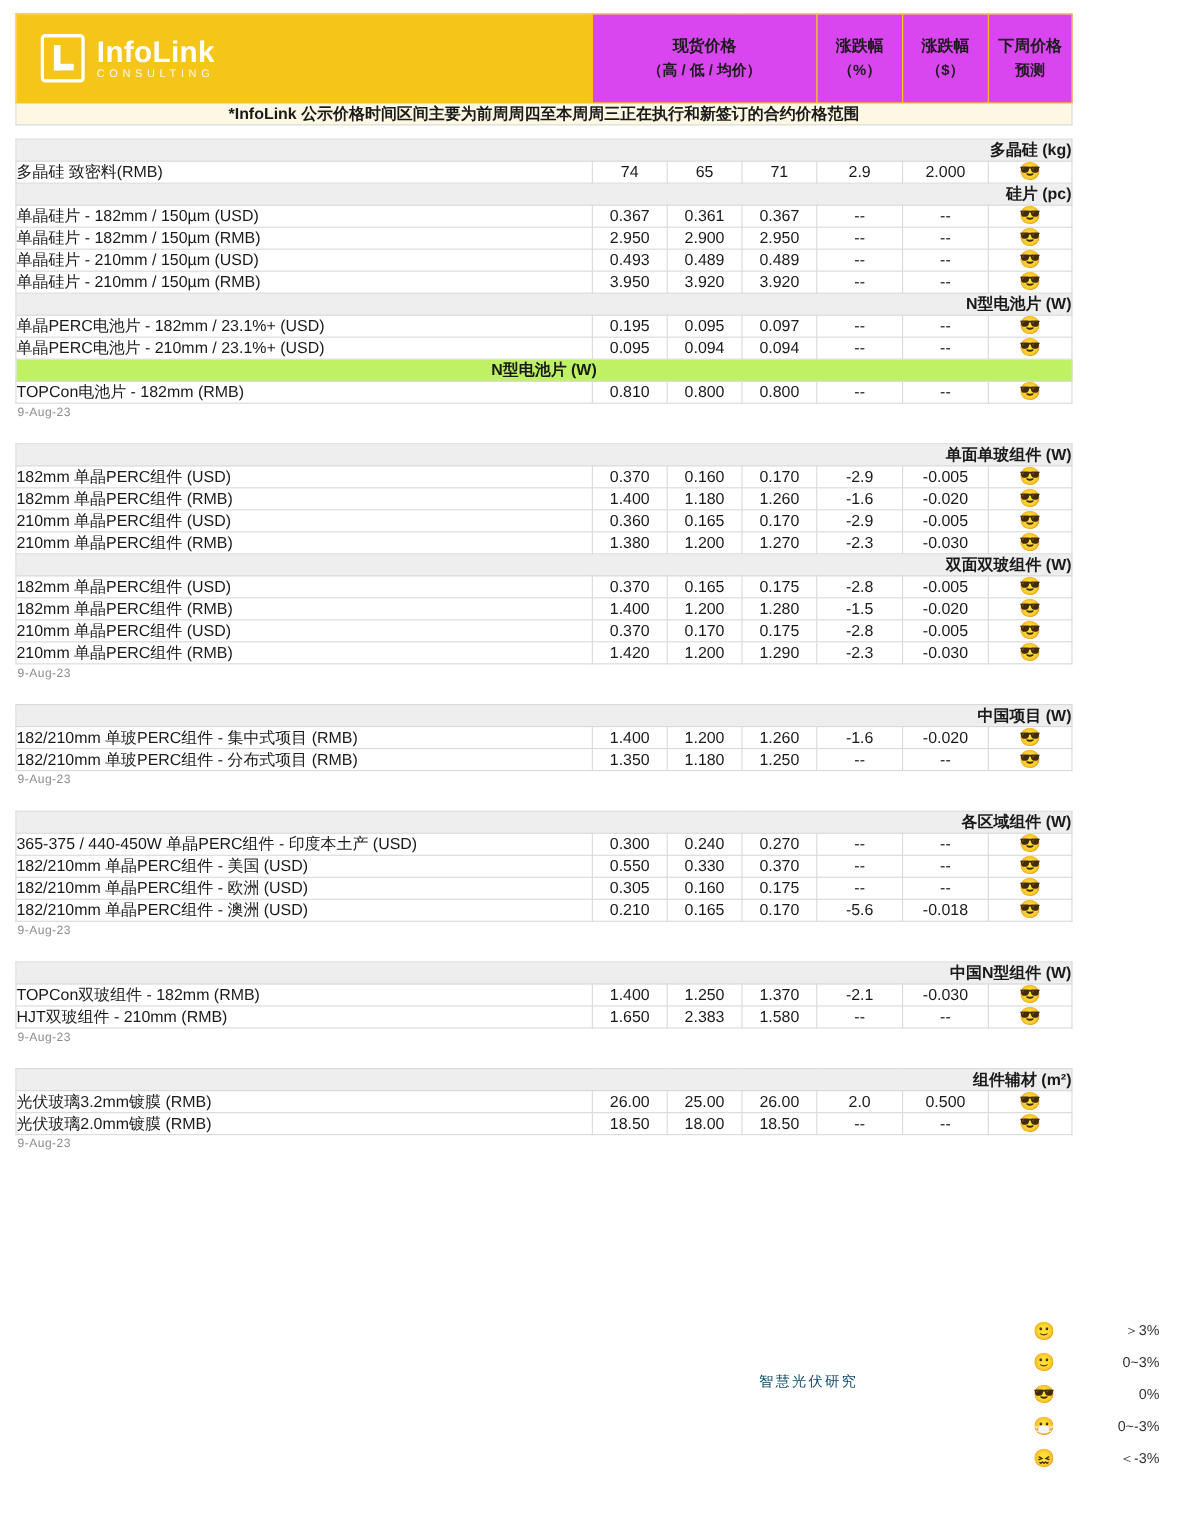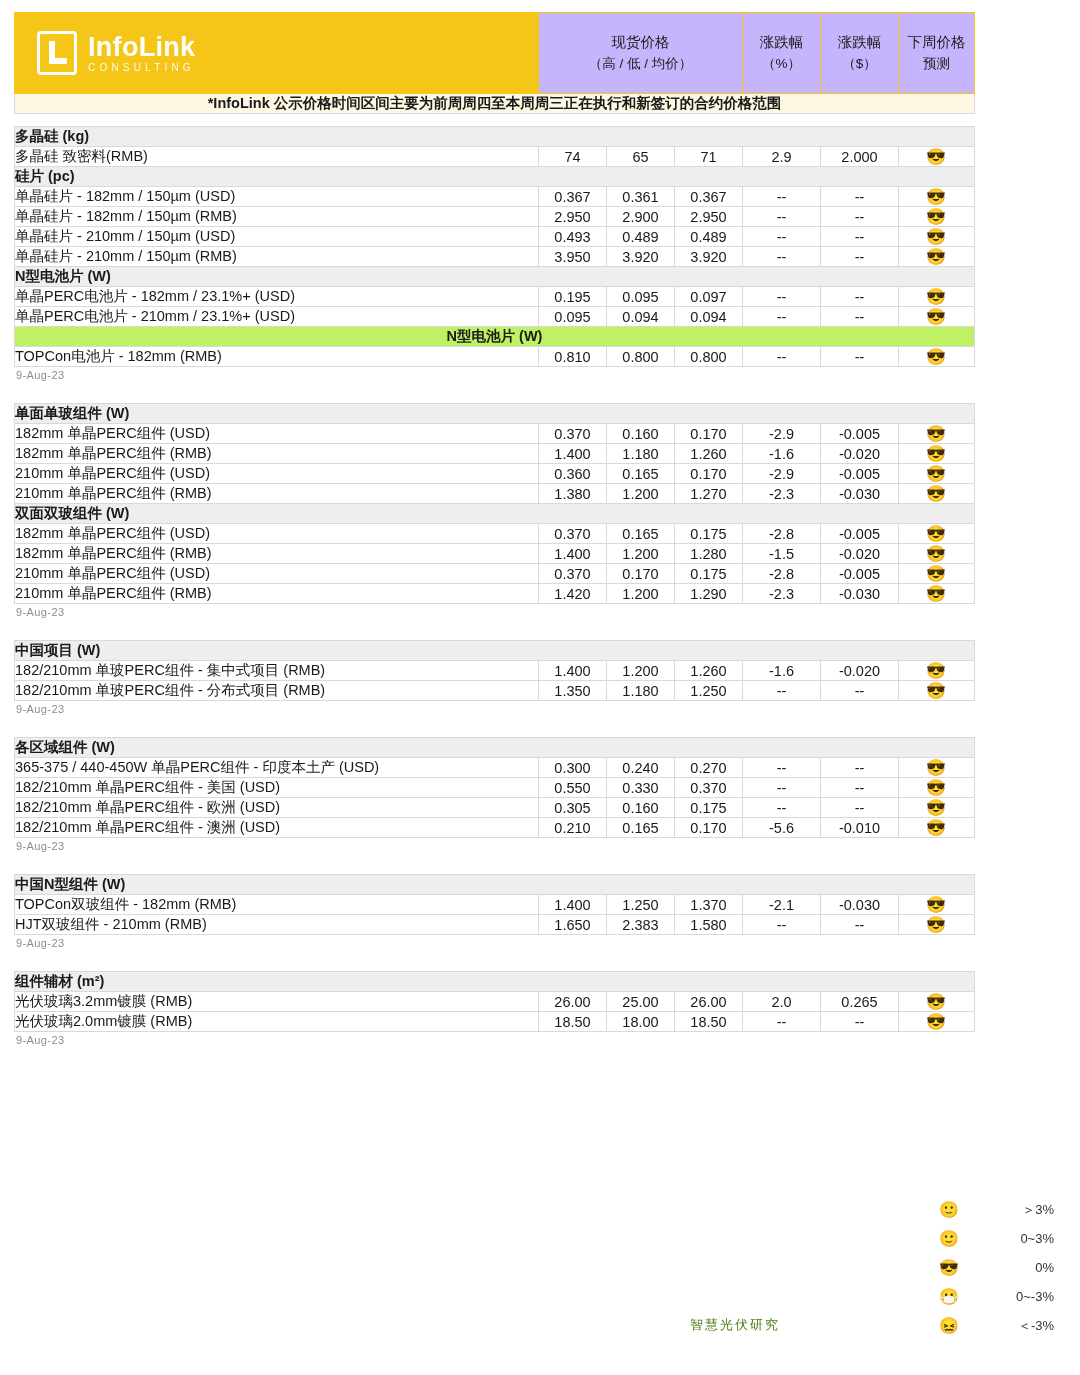--- a/index.html
+++ b/index.html
@@ -75,43 +75,43 @@
     letter-spacing: 0.3px;
   }
   .logo-sub {
     font-size: 10px;
     color: #ffffff;
     letter-spacing: 4.2px;
     opacity: 0.92;
     margin-top: 2px;
   }
   .hdr-cell {
-    background: #c4b5fd;
+    background: #d946ef;
     text-align: center;
     font-size: 14.5px;
-    font-weight: normal;
+    font-weight: bold;
     color: #111111;
     line-height: 1.55;
     border: 1px solid #f5c518 !important;
     padding: 4px 2px !important;
     margin-top: 28px;
   }
   .hdr-cell .l2 { display: block; font-size: 13.5px; }
 
   .note-row td {
     background: #fdf7e3;
     text-align: center;
     font-size: 14px;
     font-weight: bold;
     color: #1a1a1a;
     padding: 9px 6px;
   }
   .sec-light td {
     background: #eeeeee;
-    text-align: left;
+    text-align: right;
     font-weight: bold;
     font-size: 15px;
     padding: 8px 4px;
     color: #111111;
   }
   .sec-dark td {
     background: #bef264;
     color: #ffffff;
     text-align: center;
     font-weight: bold;
@@ -170,23 +170,23 @@
     font-size: 16px;
   }
   .legend-label {
     flex: 1;
     text-align: right;
     padding-right: 8px;
   }
   .wm {
     position: absolute;
     left: 690px;
-    top: 1316px;
+    top: 1247px;
     font-size: 13px;
-    color: #4d7c0f;
+    color: #0c4a6e;
     letter-spacing: 2px;
   }
 </style>
 </head>
 <body>
 
 <div id="page">
 
   <table class="price">
     <colgroup>
@@ -501,21 +501,21 @@
             <td class="chg flat">--</td>
             <td class="chg flat">--</td>
             <td class="fc"><span class="emo">😎</span></td>
           </tr>
           <tr>
             <td class="name">182/210mm 单晶PERC组件 - 澳洲 (USD)</td>
             <td class="num">0.210</td>
             <td class="num">0.165</td>
             <td class="num">0.170</td>
             <td class="chg down">-5.6</td>
-            <td class="chg down">-0.010</td>
+            <td class="chg down">-0.018</td>
             <td class="fc"><span class="emo">😎</span></td>
           </tr>
         </tbody>
       </table>
       <div class="date-line">9-Aug-23</div>
       <div class="gap"></div>
       <table class="price">
         <colgroup>
           <col class="c-name">
           <col class="c-num">
@@ -564,21 +564,21 @@
         <tbody>
           <tr class="sec-light">
             <td colspan="7">组件辅材 (m²)</td>
           </tr>
           <tr>
             <td class="name">光伏玻璃3.2mm镀膜 (RMB)</td>
             <td class="num">26.00</td>
             <td class="num">25.00</td>
             <td class="num">26.00</td>
             <td class="chg up">2.0</td>
-            <td class="chg up">0.265</td>
+            <td class="chg up">0.500</td>
             <td class="fc"><span class="emo">😎</span></td>
           </tr>
           <tr>
             <td class="name">光伏玻璃2.0mm镀膜 (RMB)</td>
             <td class="num">18.50</td>
             <td class="num">18.00</td>
             <td class="num">18.50</td>
             <td class="chg flat">--</td>
             <td class="chg flat">--</td>
             <td class="fc"><span class="emo">😎</span></td>

